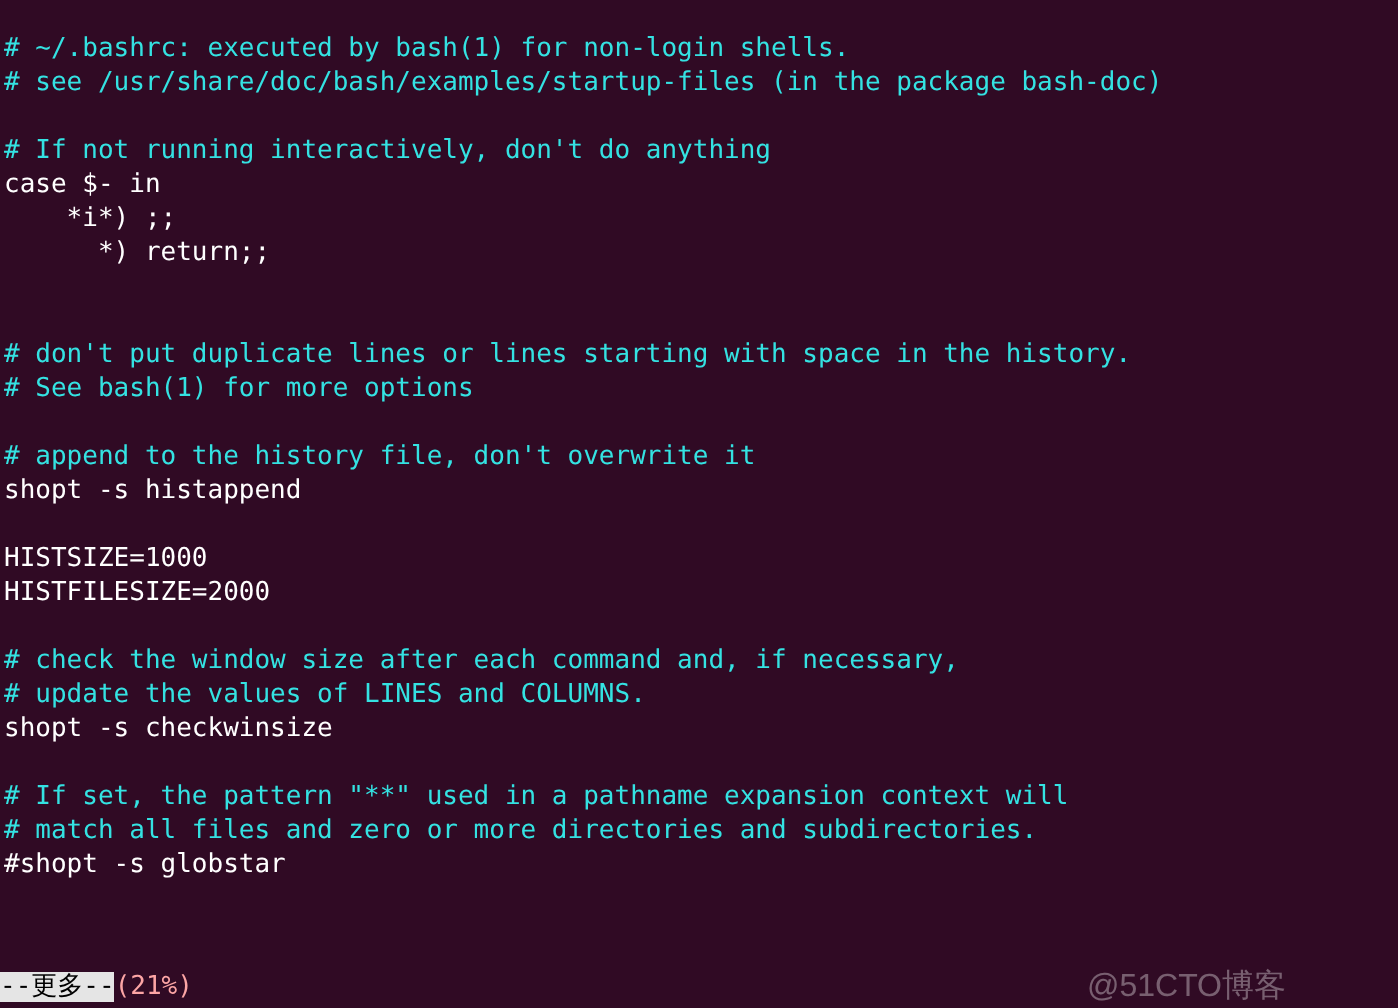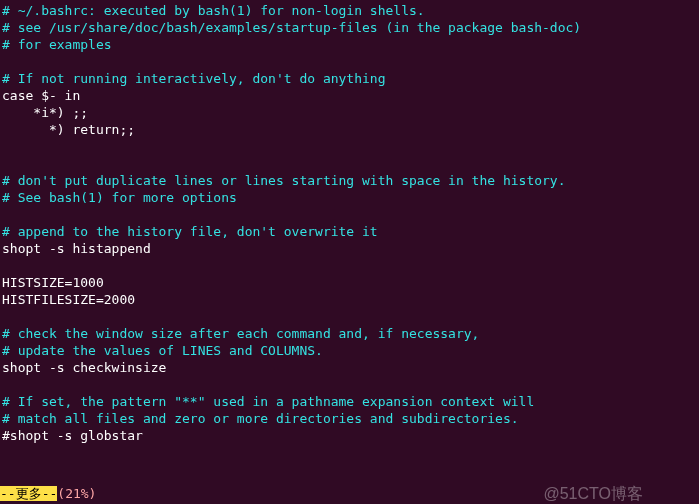--- a/index.html
+++ b/index.html
@@ -1,32 +1,31 @@
 <!DOCTYPE html>
 <html><head>
 <meta charset="utf-8">
 <style>
 html,body{margin:0;padding:0;width:699px;height:504px;overflow:hidden;background:#300A24;font-family:"DejaVu Sans Mono","Ubuntu Mono",Consolas,monospace;font-size:13px;line-height:17px;color:#fff}
-.terminal{position:relative;width:647px;height:504px;padding:2px 2px 0 2px;box-sizing:border-box}
+.terminal{position:relative;width:647px;height:504px;padding:16px 2px 0 2px;box-sizing:border-box}
 .line{white-space:pre;color:#fff}
 .c{color:#34E2E2}   
 .w{color:#ffffff}   
 .status{position:absolute;left:0;bottom:2px;display:inline-block}
-.status .more{background:#fde047;color:#000}
+.status .more{background:#e5e5e5;color:#000}
 .status .pct{color:#fca5a5}
 .watermark{position:absolute;right:4px;bottom:2px;color:rgba(255,255,255,0.35);font-family:sans-serif;font-size:16px}
 </style>
 </head>
 <body>
 
 <div class="terminal">
   <div id="content">
       <div class="line c"># ~/.bashrc: executed by bash(1) for non-login shells.</div>
       <div class="line c"># see /usr/share/doc/bash/examples/startup-files (in the package bash-doc)</div>
-      <div class="line c"># for examples</div>
       <div class="line w">&nbsp;</div>
       <div class="line c"># If not running interactively, don't do anything</div>
       <div class="line w">case $- in</div>
       <div class="line w">    *i*) ;;</div>
       <div class="line w">      *) return;;</div>
       <div class="line w">&nbsp;</div>
       <div class="line w">&nbsp;</div>
       <div class="line c"># don't put duplicate lines or lines starting with space in the history.</div>
       <div class="line c"># See bash(1) for more options</div>
       <div class="line w">&nbsp;</div>

